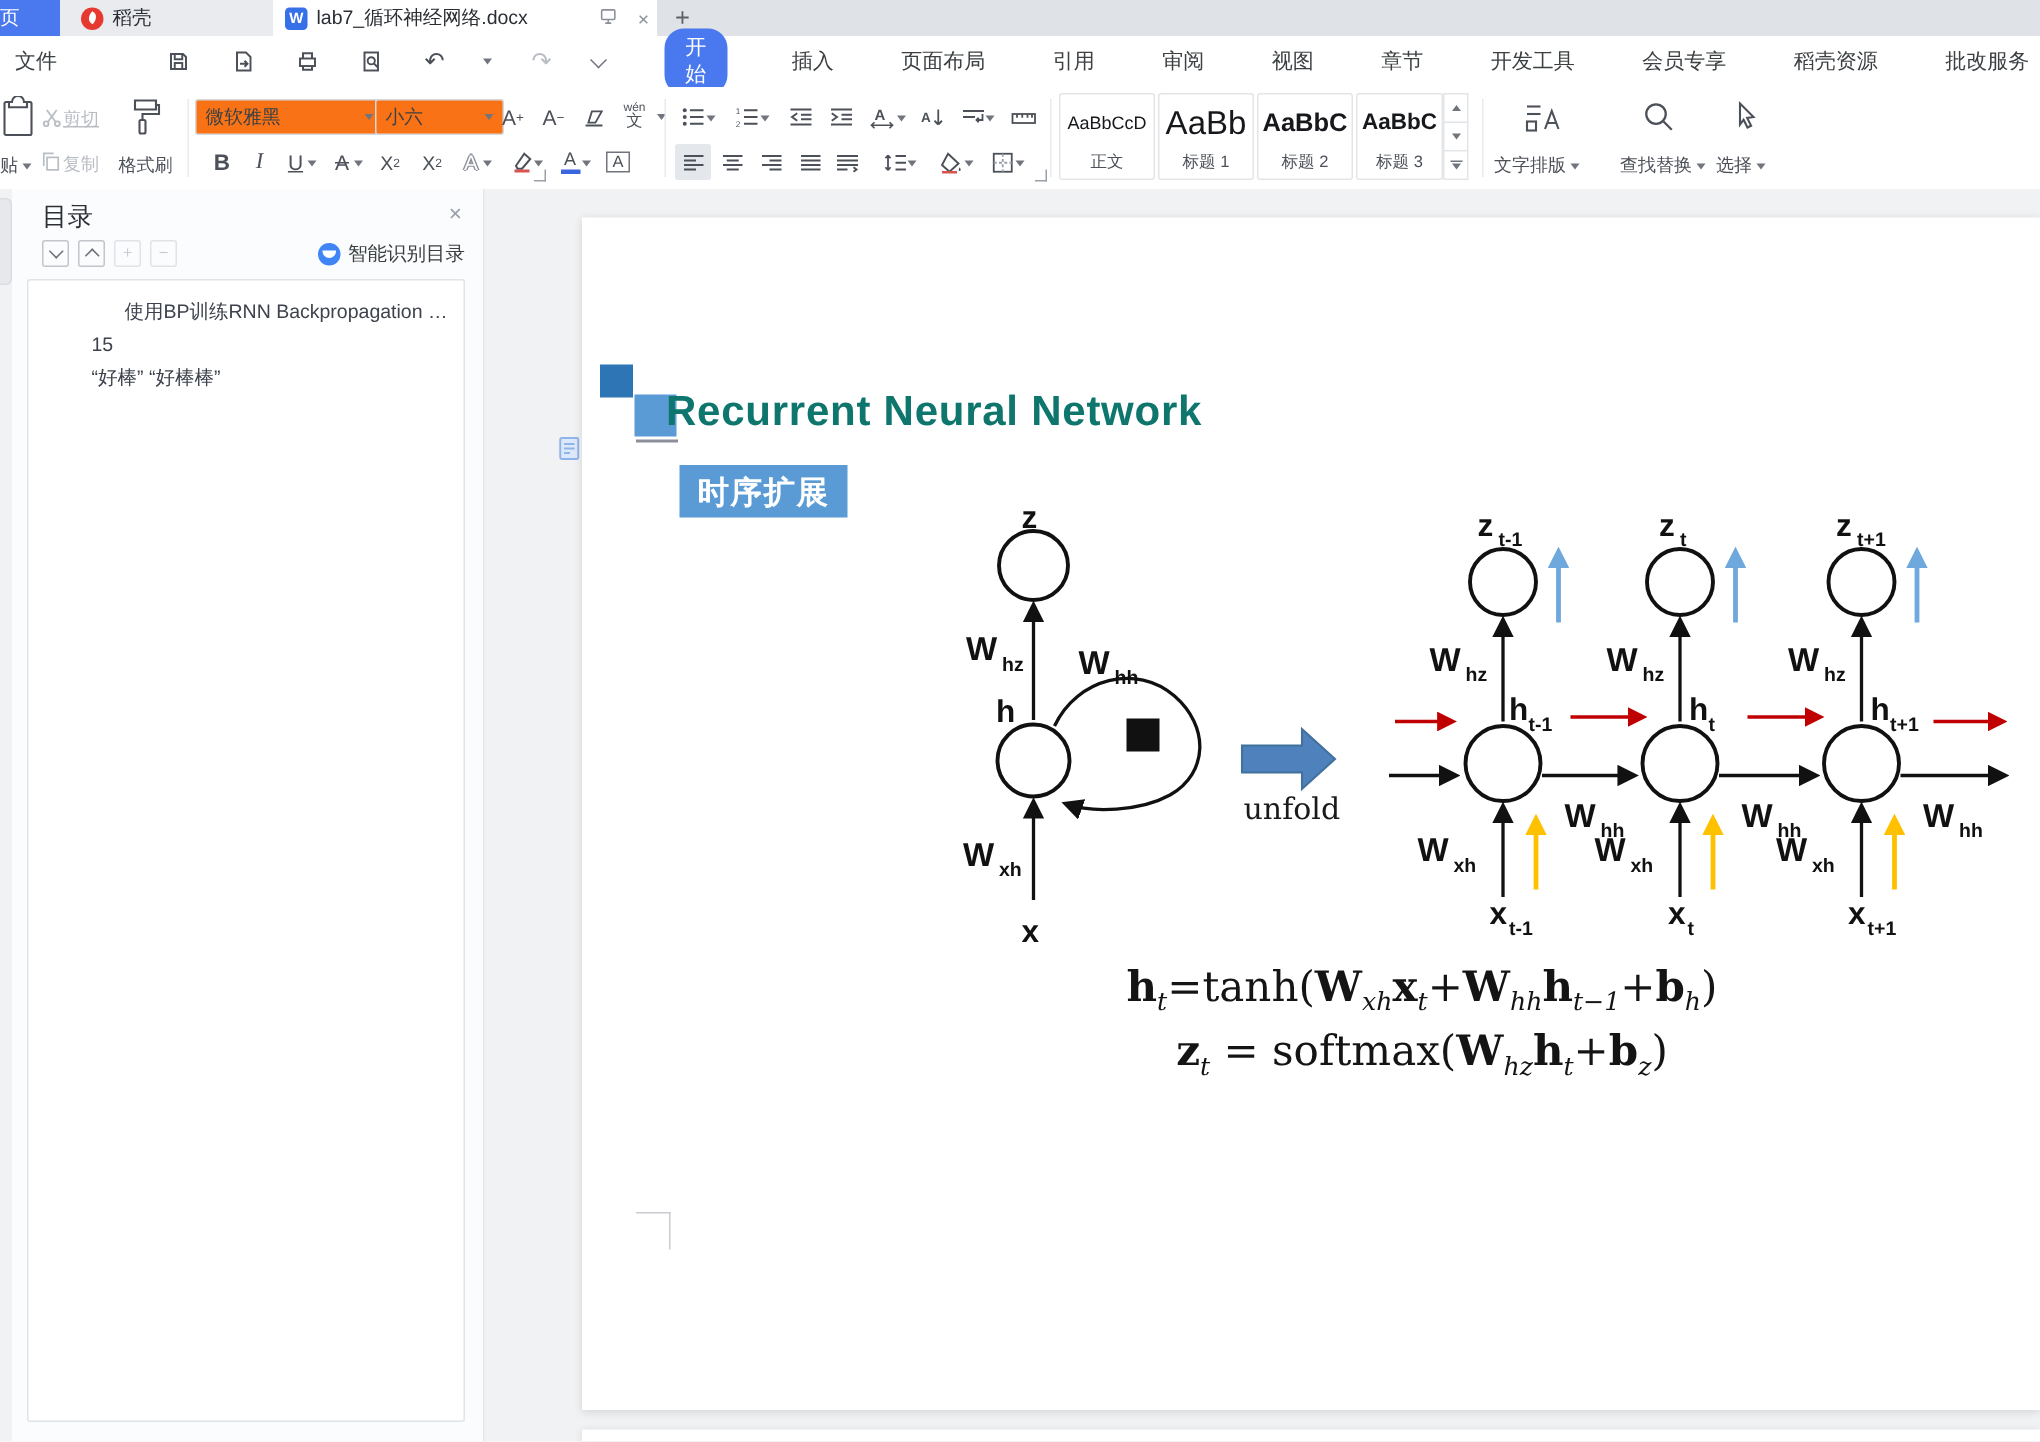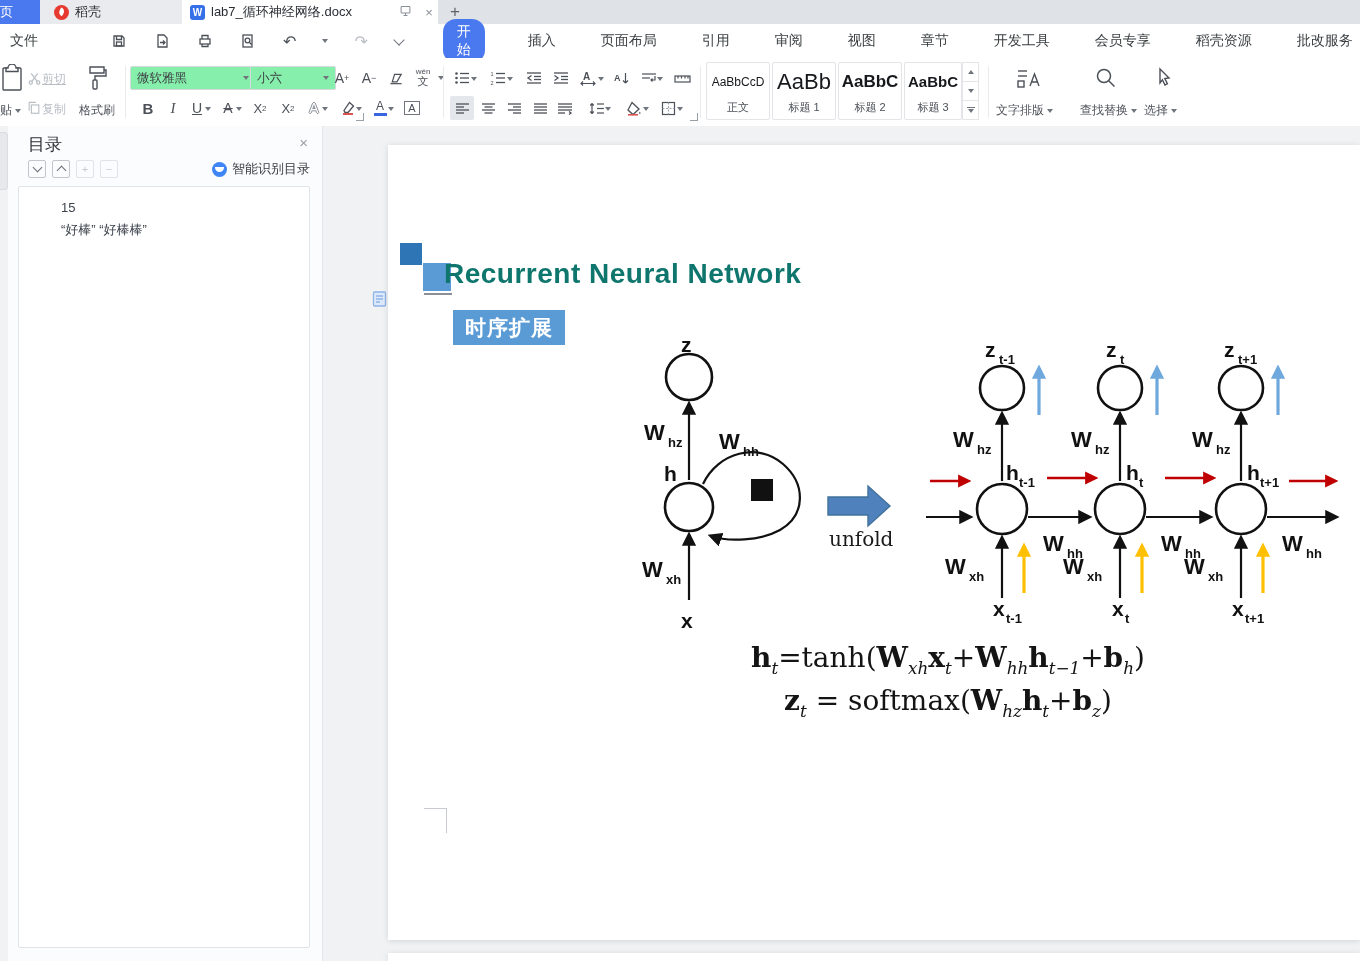--- a/index.html
+++ b/index.html
@@ -33,21 +33,21 @@
   .chev{width:7px;height:7px;border-right:1.4px solid #70757d;border-bottom:1.4px solid #70757d;transform:rotate(45deg);display:inline-block;}
 
   
   .ribbon{position:absolute;left:0;top:58px;width:1360px;height:68px;background:#fff;border-bottom:1px solid #e4e6ea;}
   .ribbon .gdiv{position:absolute;top:8px;width:1px;height:52px;background:#e8eaee;}
   .rlabel{font-size:12px;color:#4c5058;white-space:nowrap;}
   .dis{color:#b9bdc4 !important;}
   .ibtn{position:absolute;width:24px;height:24px;display:flex;align-items:center;justify-content:center;color:#4c5058;}
   .ibtn svg{display:block;}
   .sel{position:absolute;top:8px;height:22px;border:1px solid #d5d8dc;border-radius:2px;display:flex;align-items:center;
-       font-size:12.5px;color:#3c4043;padding:0 6px;justify-content:space-between;background:#86efac;}
+       font-size:12.5px;color:#3c4043;padding:0 6px;justify-content:space-between;background:#f97316;}
   .glyph{font-size:14px;}
   .launch{position:absolute;width:7px;height:7px;border-right:1.3px solid #9aa0a8;border-bottom:1.3px solid #9aa0a8;}
   .stylebox{position:absolute;top:4px;height:56px;width:62px;border:1px solid #e3e5e9;border-radius:2px;background:#fff;
             display:flex;flex-direction:column;align-items:center;justify-content:flex-end;overflow:hidden;}
   .stylebox .prev{flex:1;display:flex;align-items:center;white-space:nowrap;color:#16181c;}
   .stylebox .sname{font-size:11px;color:#4c5058;padding-bottom:4px;white-space:nowrap;}
   .bigbtn-label{position:absolute;top:44px;font-size:12px;color:#4c5058;display:flex;align-items:center;gap:3px;white-space:nowrap;}
   .spin{position:absolute;left:962px;width:15px;height:18px;border:1px solid #e3e5e9;display:flex;align-items:center;justify-content:center;background:#fff;}
   .tri-up{width:0;height:0;border-left:3.5px solid transparent;border-right:3.5px solid transparent;border-bottom:4px solid #70757d;}
 
@@ -491,20 +491,21 @@
     <span class="navbtn" style="left:44px;">
         <span class="chev-s" style="transform:rotate(-135deg);margin-top:3px;"></span>
       </span>
     <span class="navbtn light" style="left:68px;">+</span>
     <span class="navbtn light" style="left:92px;">−</span>
     <span class="smart">
       <span class="smart-ico"></span>
       <span>智能识别目录</span>
     </span>
     <div class="toclist">
+      <div class="tocitem lv2">使用BP训练RNN Backpropagation th ...</div>
       <div class="tocitem lv1">15</div>
       <div class="tocitem lv1">“好棒” “好棒棒”</div>
     </div>
   </div>
 
   <div class="paste-float">
     <svg width="15" height="18" viewBox="0 0 15 18" fill="none" stroke="#8fb4e8" stroke-width="1.3">
         <rect x="1.5" y="2" width="12" height="14" rx="1" fill="#dce9fb"></rect>
         <path d="M4 6h7M4 9h7M4 12h4"></path>
       </svg>

